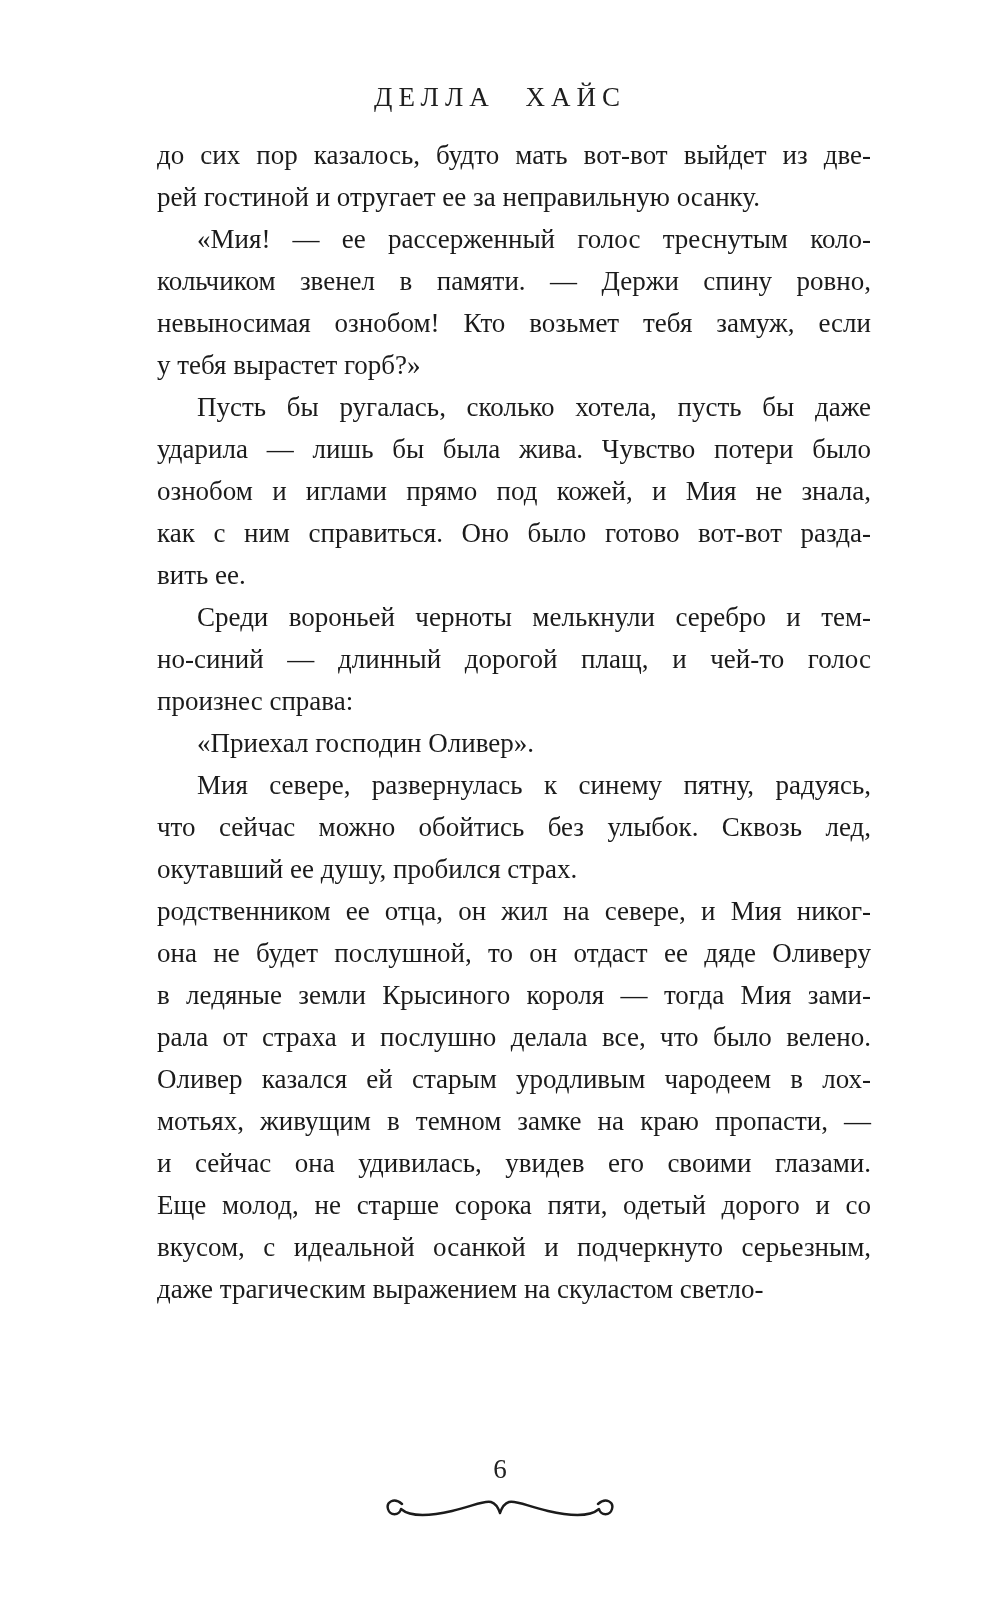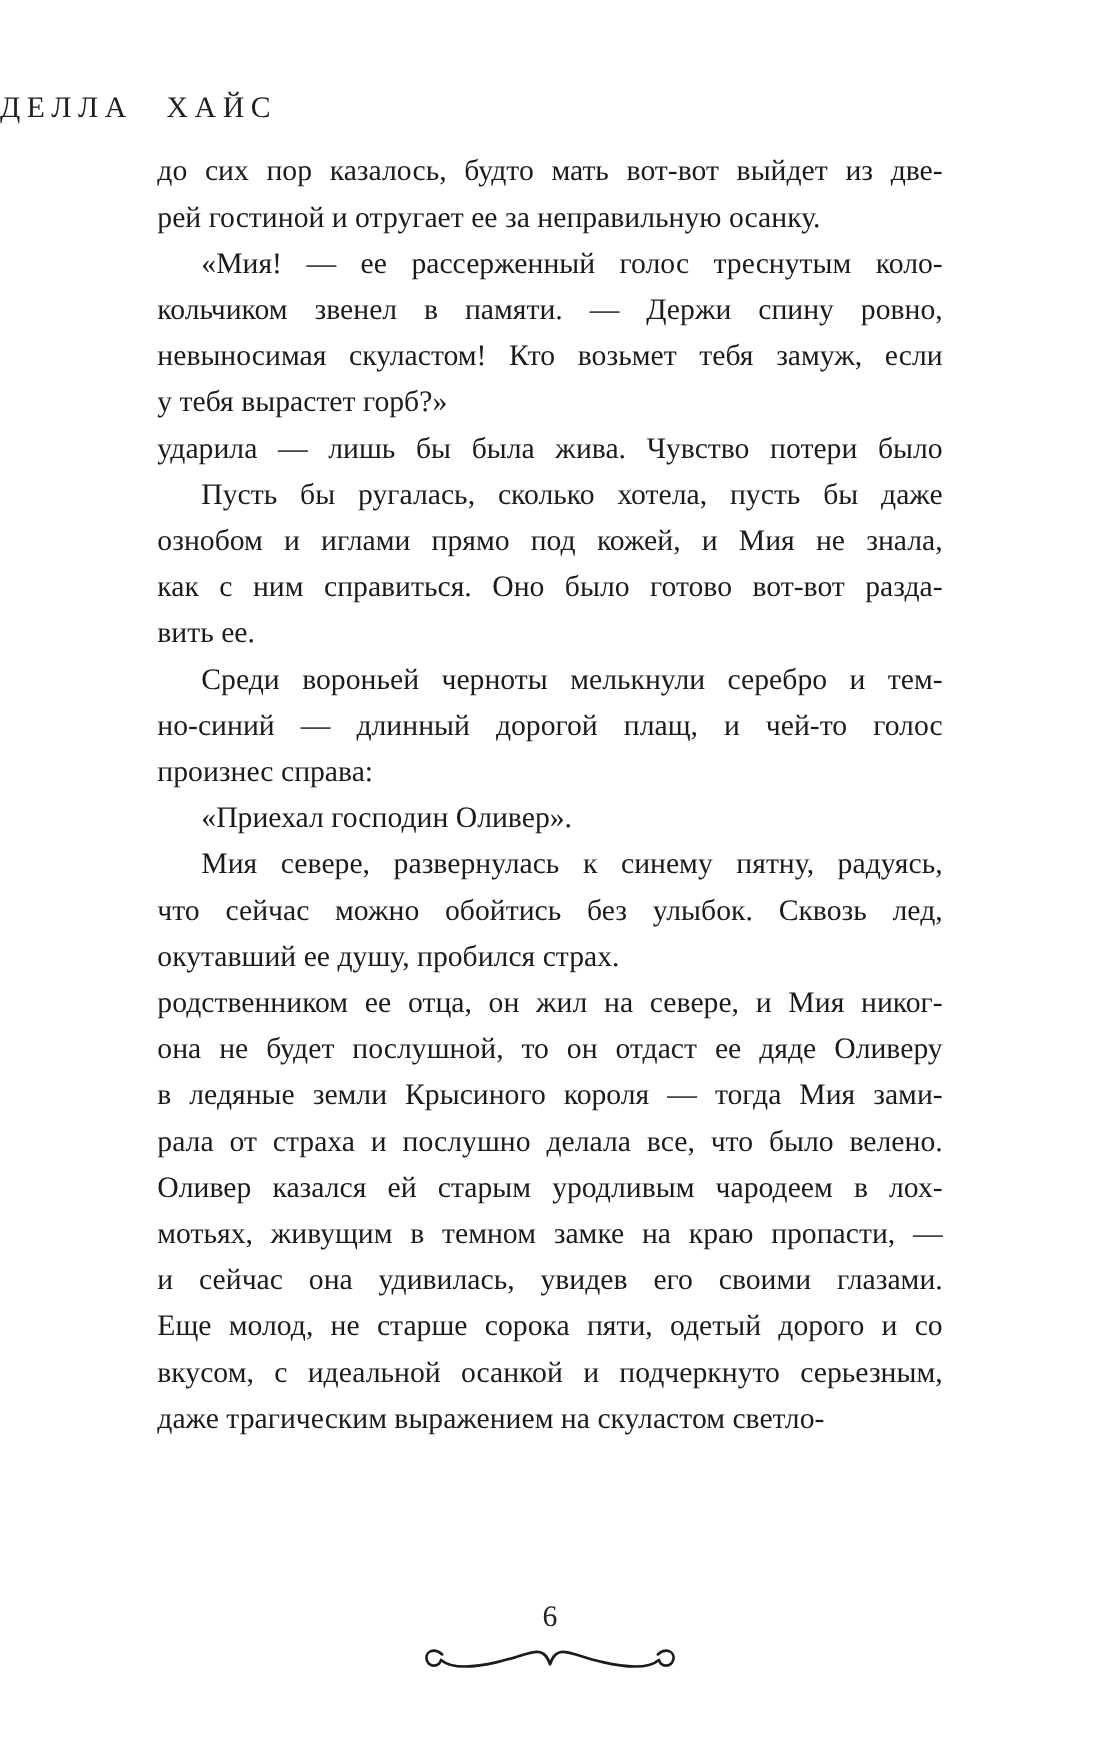--- a/index.html
+++ b/index.html
@@ -14,30 +14,30 @@
     background: #ffffff;
     font-family: "Liberation Serif", "DejaVu Serif", serif;
     color: #1b1b1b;
     overflow: hidden;
   }
   .running-header {
     position: absolute;
     top: 82px;
     left: 0;
     width: 1000px;
-    text-align: left;
+    text-align: center;
     font-size: 27px;
     letter-spacing: 6px;
     word-spacing: 18px;
     color: #1f1f1f;
   }
   .body-text {
     position: absolute;
     top: 134px;
-    left: 143px;
+    left: 157px;
     width: 714px;
   }
   .line {
     font-size: 27px;
     line-height: 42px;
     height: 42px;
     overflow: visible;
   }
   .line.indent {
     text-indent: 40px;
@@ -78,24 +78,24 @@
 
 <div class="page">
 
   <div class="running-header">ДЕЛЛА ХАЙС</div>
 
   <div class="body-text">
       <div class="line j">до сих пор казалось, будто мать вот-вот выйдет из две-</div>
       <div class="line l">рей гостиной и отругает ее за неправильную осанку.</div>
       <div class="line indent j">«Мия! — ее рассерженный голос треснутым коло-</div>
       <div class="line j">кольчиком звенел в памяти. — Держи спину ровно,</div>
-      <div class="line j">невыносимая скуластом! Кто возьмет тебя замуж, если</div>
+      <div class="line j">невыносимая ознобом! Кто возьмет тебя замуж, если</div>
       <div class="line l">у тебя вырастет горб?»</div>
+      <div class="line indent j">Пусть бы ругалась, сколько хотела, пусть бы даже</div>
       <div class="line j">ударила — лишь бы была жива. Чувство потери было</div>
-      <div class="line indent j">Пусть бы ругалась, сколько хотела, пусть бы даже</div>
       <div class="line j">ознобом и иглами прямо под кожей, и Мия не знала,</div>
       <div class="line j">как с ним справиться. Оно было готово вот-вот разда-</div>
       <div class="line l">вить ее.</div>
       <div class="line indent j">Среди вороньей черноты мелькнули серебро и тем-</div>
       <div class="line j">но-синий — длинный дорогой плащ, и чей-то голос</div>
       <div class="line l">произнес справа:</div>
       <div class="line indent l">«Приехал господин Оливер».</div>
       <div class="line indent j">Мия севере, развернулась к синему пятну, радуясь,</div>
       <div class="line j">что сейчас можно обойтись без улыбок. Сквозь лед,</div>
       <div class="line l">окутавший ее душу, пробился страх.</div>

